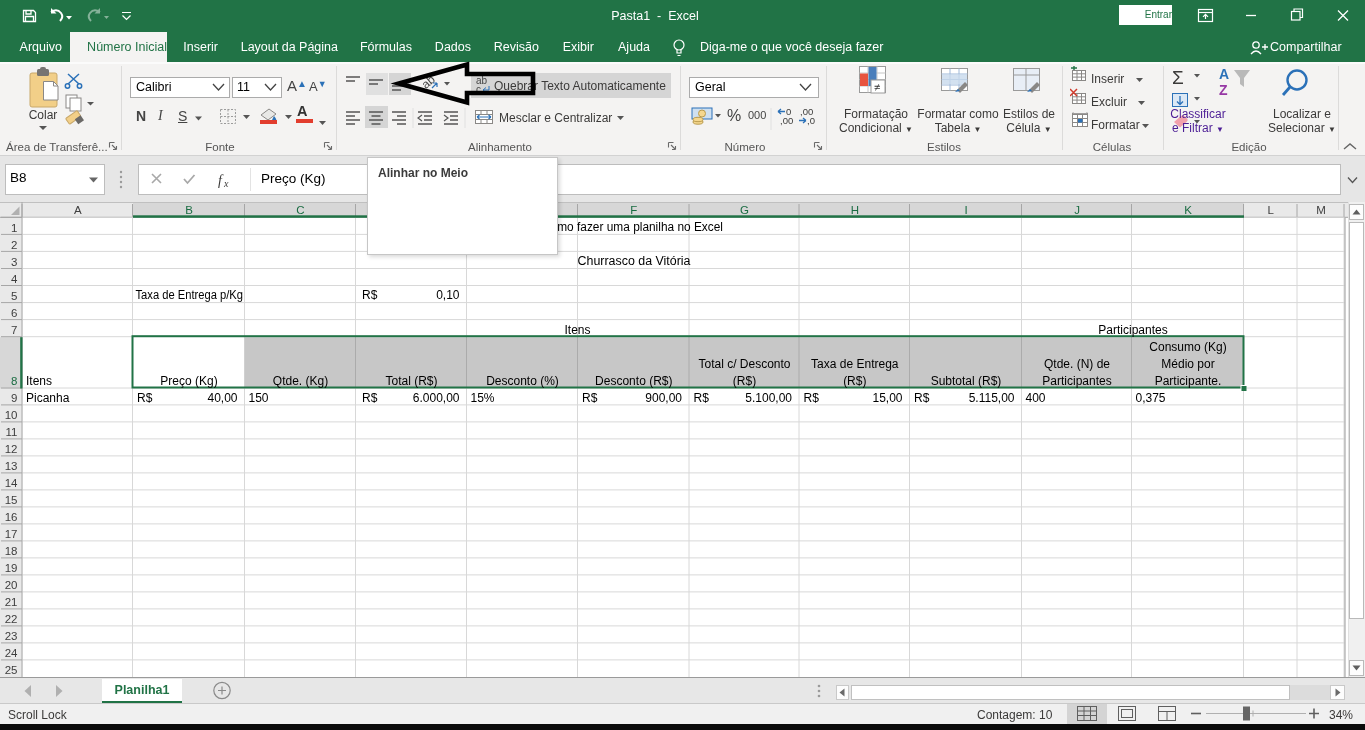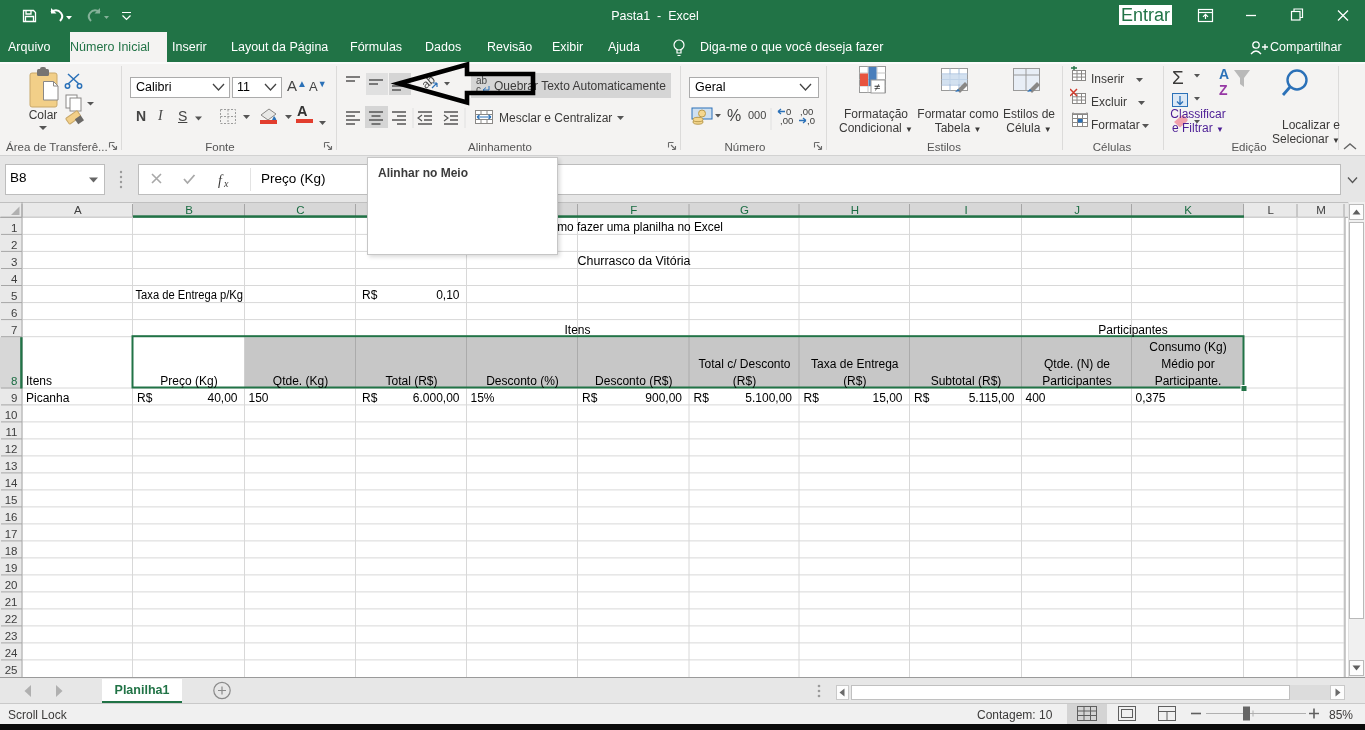--- a/index.html
+++ b/index.html
@@ -1,21 +1,21 @@
 <!DOCTYPE html>
 <html><head><meta charset="utf-8">
 <style>
 * { margin:0; padding:0; box-sizing:border-box; }
 html,body { width:1365px; height:730px; overflow:hidden; font-family:"Liberation Sans", sans-serif; }
 #app { position:relative; width:1365px; height:730px; background:#fff; }
 .abs { position:absolute; }
 .titlebar { left:0; top:0; width:1365px; height:32px; background:#217346; }
 .tabsrow { left:0; top:32px; width:1365px; height:30px; background:#217346; }
 .ribbon { left:0; top:62px; width:1365px; height:94px; background:#f4f3f2; border-bottom:1px solid #d2d2d2; }
-.tab { position:absolute; top:32px; height:30px; line-height:30px; color:#fff; font-size:12.5px; text-align:left; }
+.tab { position:absolute; top:32px; height:30px; line-height:30px; color:#fff; font-size:12.5px; text-align:right; }
 .tabsel { background:#f4f3f2; color:#217346; }
 .glabel { position:absolute; font-size:11.5px; color:#555; text-align:center; top:141px; white-space:nowrap; }
 .gsep { position:absolute; top:66px; width:1px; height:84px; background:#dcdbda; }
 .btn-gray { background:#d8d8d8; }
 .cbox { position:absolute; background:#fff; border:1px solid #ababab; }
 .icontxt { position:absolute; color:#444; }
 </style></head>
 <body>
 <div id="app">
 
@@ -34,21 +34,21 @@
 
   <g opacity="0.45">
     <path d="M100 12 q-6,-4 -10,1 q-3,4 1,8" stroke="#fff" fill="none" stroke-width="2"></path>
     <path d="M100 8 v5.5 h-5.5 z" fill="#fff"></path>
     <path d="M104 16 l5,0 l-2.5,3 z" fill="#fff"></path>
   </g>
 
   <path d="M122 12.5 h9 M122.5 15.5 l4,4 l4,-4" stroke="#fff" fill="none" stroke-width="1.2"></path>
 </svg>
 <div class="abs" style="left:0;top:0;width:1310px;height:32px;color:#fff;font-size:12.5px;text-align:center;line-height:32px;">Pasta1&nbsp; - &nbsp;Excel</div>
-<div class="abs" style="left:1119px;top:5px;width:53px;height:20px;background:#fff;color:#217346;font-size:18px;text-align:center;line-height:20px;">Entrar</div>
+<div class="abs" style="left:1119px;top:5px;width:53px;height:20px;background:#fff;color:#217346;font-size:10px;text-align:right;line-height:20px;">Entrar</div>
 <svg class="abs" style="left:1190px;top:0" width="175" height="32">
 
   <g stroke="#fff" fill="none" stroke-width="1.2">
     <rect x="8.5" y="9.5" width="14" height="12"></rect>
     <path d="M8.5 12.5 h14"></path>
     <path d="M15.5 19 v-4 M13 16.8 l2.5,-2.5 l2.5,2.5"></path>
   </g>
 
   <path d="M56 15.5 h10" stroke="#fff" stroke-width="1.3"></path>
 
@@ -335,21 +335,21 @@
   <g font-family="Liberation Sans, sans-serif" font-weight="bold">
     <text x="49" y="15" font-size="14" fill="#2b71b8">A</text>
     <text x="49" y="31" font-size="14" fill="#9637a4">Z</text>
   </g>
   <path d="M64 6 h16 l-6,8 v9 l-4,-3 v-6 z" fill="#b9b9b9"></path>
 
   <circle cx="127" cy="16" r="9.5" fill="none" stroke="#2b71b8" stroke-width="2.4"></circle>
   <path d="M120 23 l-7,8" stroke="#2b71b8" stroke-width="2.8"></path>
 </svg>
 <div class="abs" style="left:1162px;top:107px;width:72px;text-align:center;font-size:12px;color:#4c1d95;">Classificar<br>e Filtrar <span style="font-size:8px;">▼</span></div>
-<div class="abs" style="left:1264px;top:118px;width:76px;text-align:right;font-size:12px;color:#3b3a39;">Localizar e<br>Selecionar <span style="font-size:8px;">▼</span></div>
+<div class="abs" style="left:1264px;top:107px;width:76px;text-align:center;font-size:12px;color:#3b3a39;">Localizar e<br>Selecionar <span style="font-size:8px;">▼</span></div>
 
 <div class="abs" style="left:0;top:156px;width:1365px;height:46px;background:#e6e6e6;"></div>
 <div class="abs" style="left:5px;top:164px;width:100px;height:31px;background:#fff;border:1px solid #bdbdbd;"></div>
 <div class="abs" style="left:10px;top:170px;font-size:13.5px;color:#000;">B8</div>
 <svg class="abs" style="left:88px;top:176px" width="14" height="10">
       <path d="M1 1.5 l4.5,5 l4.5,-5 z" fill="#666"></path>
     </svg>
 <svg class="abs" style="left:118px;top:170px" width="8" height="22">
       <g fill="#9a9a9a">
         <circle cx="3" cy="2" r="1.2"></circle>
@@ -613,21 +613,21 @@
   <g transform="translate(81,0)" stroke="#5f5f5f" fill="none">
     <rect x="10.5" y="3.5" width="17" height="14"></rect>
     <path d="M10.5 8.5 h17 M19 8.5 v9"></path>
   </g>
   <path d="M124 10.5 h10" stroke="#5f5f5f" stroke-width="1.6"></path>
   <path d="M139 10.5 h100" stroke="#b0b0b0" stroke-width="1.2"></path>
   <rect x="176" y="3.5" width="7" height="14" fill="#666"></rect>
   <path d="M186 7.5 v6" stroke="#b0b0b0"></path>
   <path d="M242 10.5 h10 M247 5.5 v10" stroke="#5f5f5f" stroke-width="1.6"></path>
 </svg>
-<div class="abs" style="left:1329px;top:708px;font-size:12px;color:#3b3a39;">85%</div>
+<div class="abs" style="left:1329px;top:708px;font-size:12px;color:#3b3a39;">34%</div>
 <div class="abs" style="left:0;top:724px;width:1365px;height:6px;background:#0b0b0b;"></div>
 
 <svg class="abs" style="left:390px;top:58px" width="160" height="50">
   <polygon points="9,25.5 77,6.5 77,16 143,16 143,35 77,35 77,44.5" fill="none" stroke="#000" stroke-width="4.6"></polygon>
 </svg>
 <div class="abs" style="left:367px;top:157px;width:191px;height:98px;background:#fff;border:1px solid #c6c6c6;box-shadow:2px 2px 4px rgba(0,0,0,0.15);"></div>
 <div class="abs" style="left:378px;top:166px;font-size:12px;font-weight:bold;color:#3b3b3b;">Alinhar no Meio</div>
 
 </div>
 

